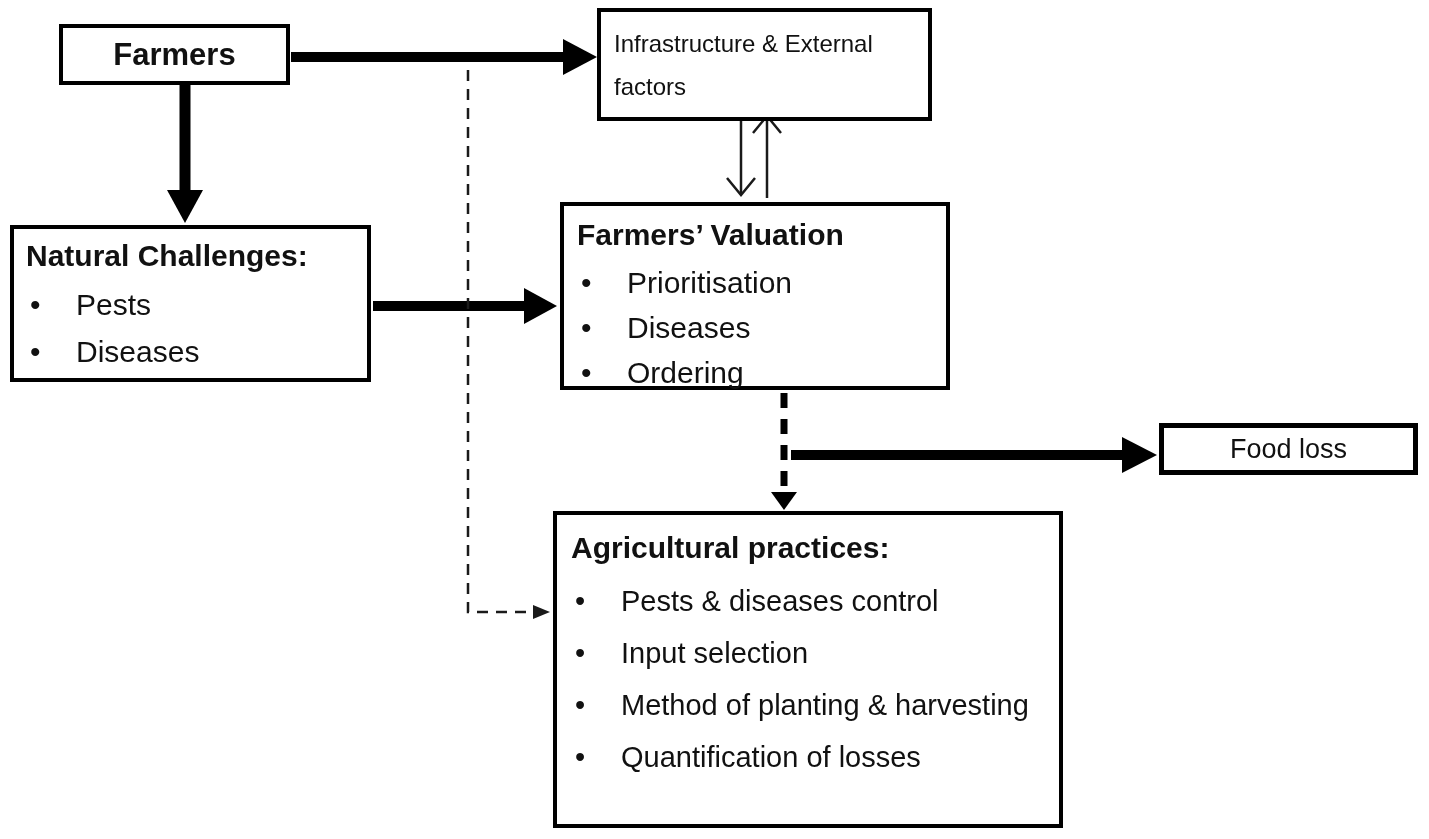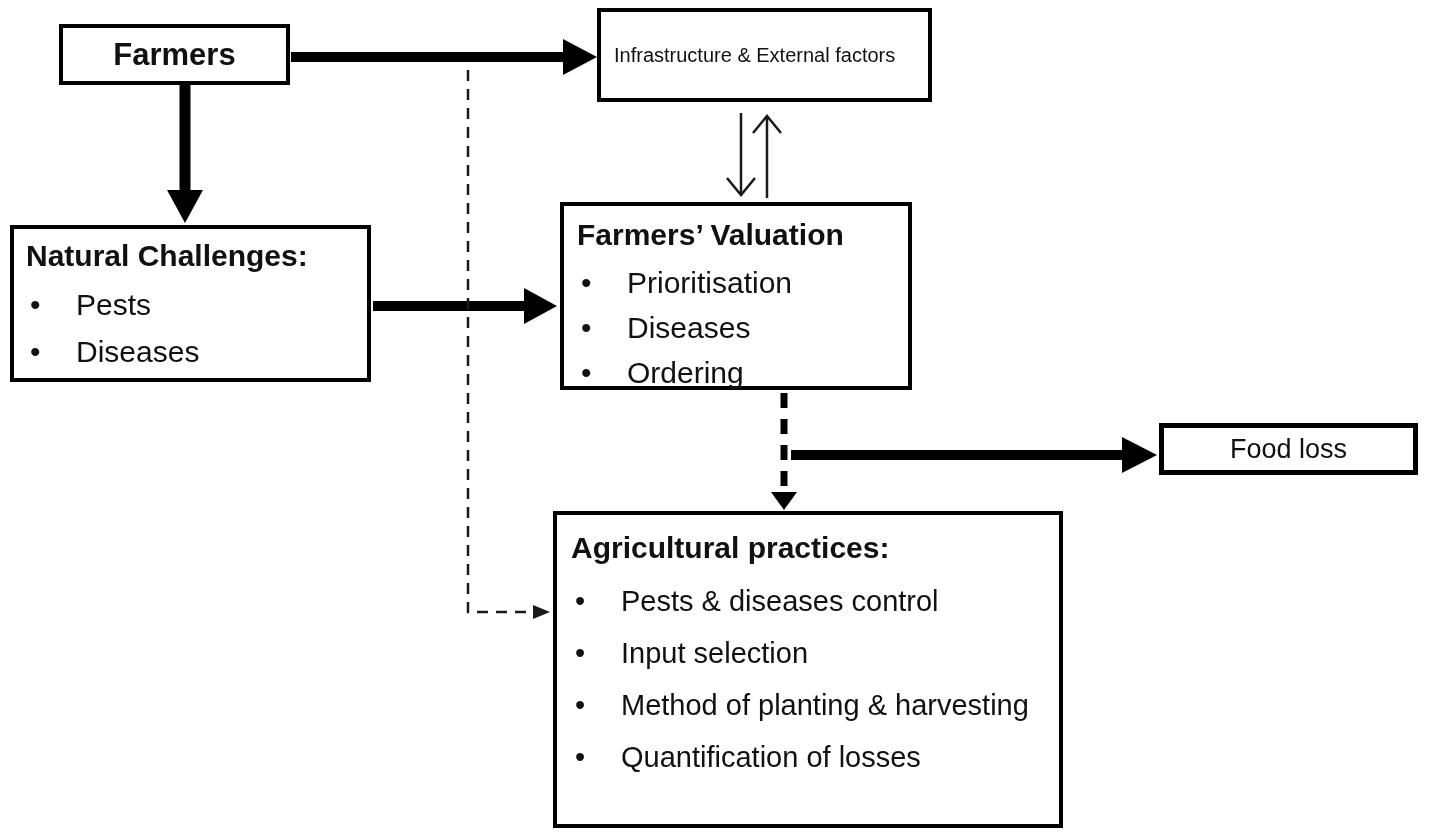--- a/index.html
+++ b/index.html
@@ -27,31 +27,31 @@
   .box-center {
     display: flex;
     align-items: center;
     justify-content: center;
   }
   #box-farmers {
     left: 59px; top: 24px; width: 231px; height: 61px;
     font-weight: 700; font-size: 31px;
   }
   #box-infrastructure {
-    left: 597px; top: 8px; width: 335px; height: 94px;
+    left: 597px; top: 8px; width: 335px; height: 113px;
     display: flex; align-items: center;
     padding-left: 13px;
-    font-size: 20px; line-height: 43px;
+    font-size: 24px; line-height: 43px;
   }
   #box-natural-challenges {
     left: 10px; top: 225px; width: 361px; height: 157px;
     padding: 7px 6px 0 12px;
   }
   #box-farmers-valuation {
-    left: 560px; top: 202px; width: 352px; height: 188px;
+    left: 560px; top: 202px; width: 390px; height: 188px;
     padding: 9px 6px 0 13px;
   }
   #box-food-loss {
     left: 1159px; top: 423px; width: 259px; height: 52px;
     font-size: 27px; border-width: 5px;
   }
   #box-agricultural-practices {
     left: 553px; top: 511px; width: 510px; height: 317px;
     padding: 11px 6px 0 14px;
   }

